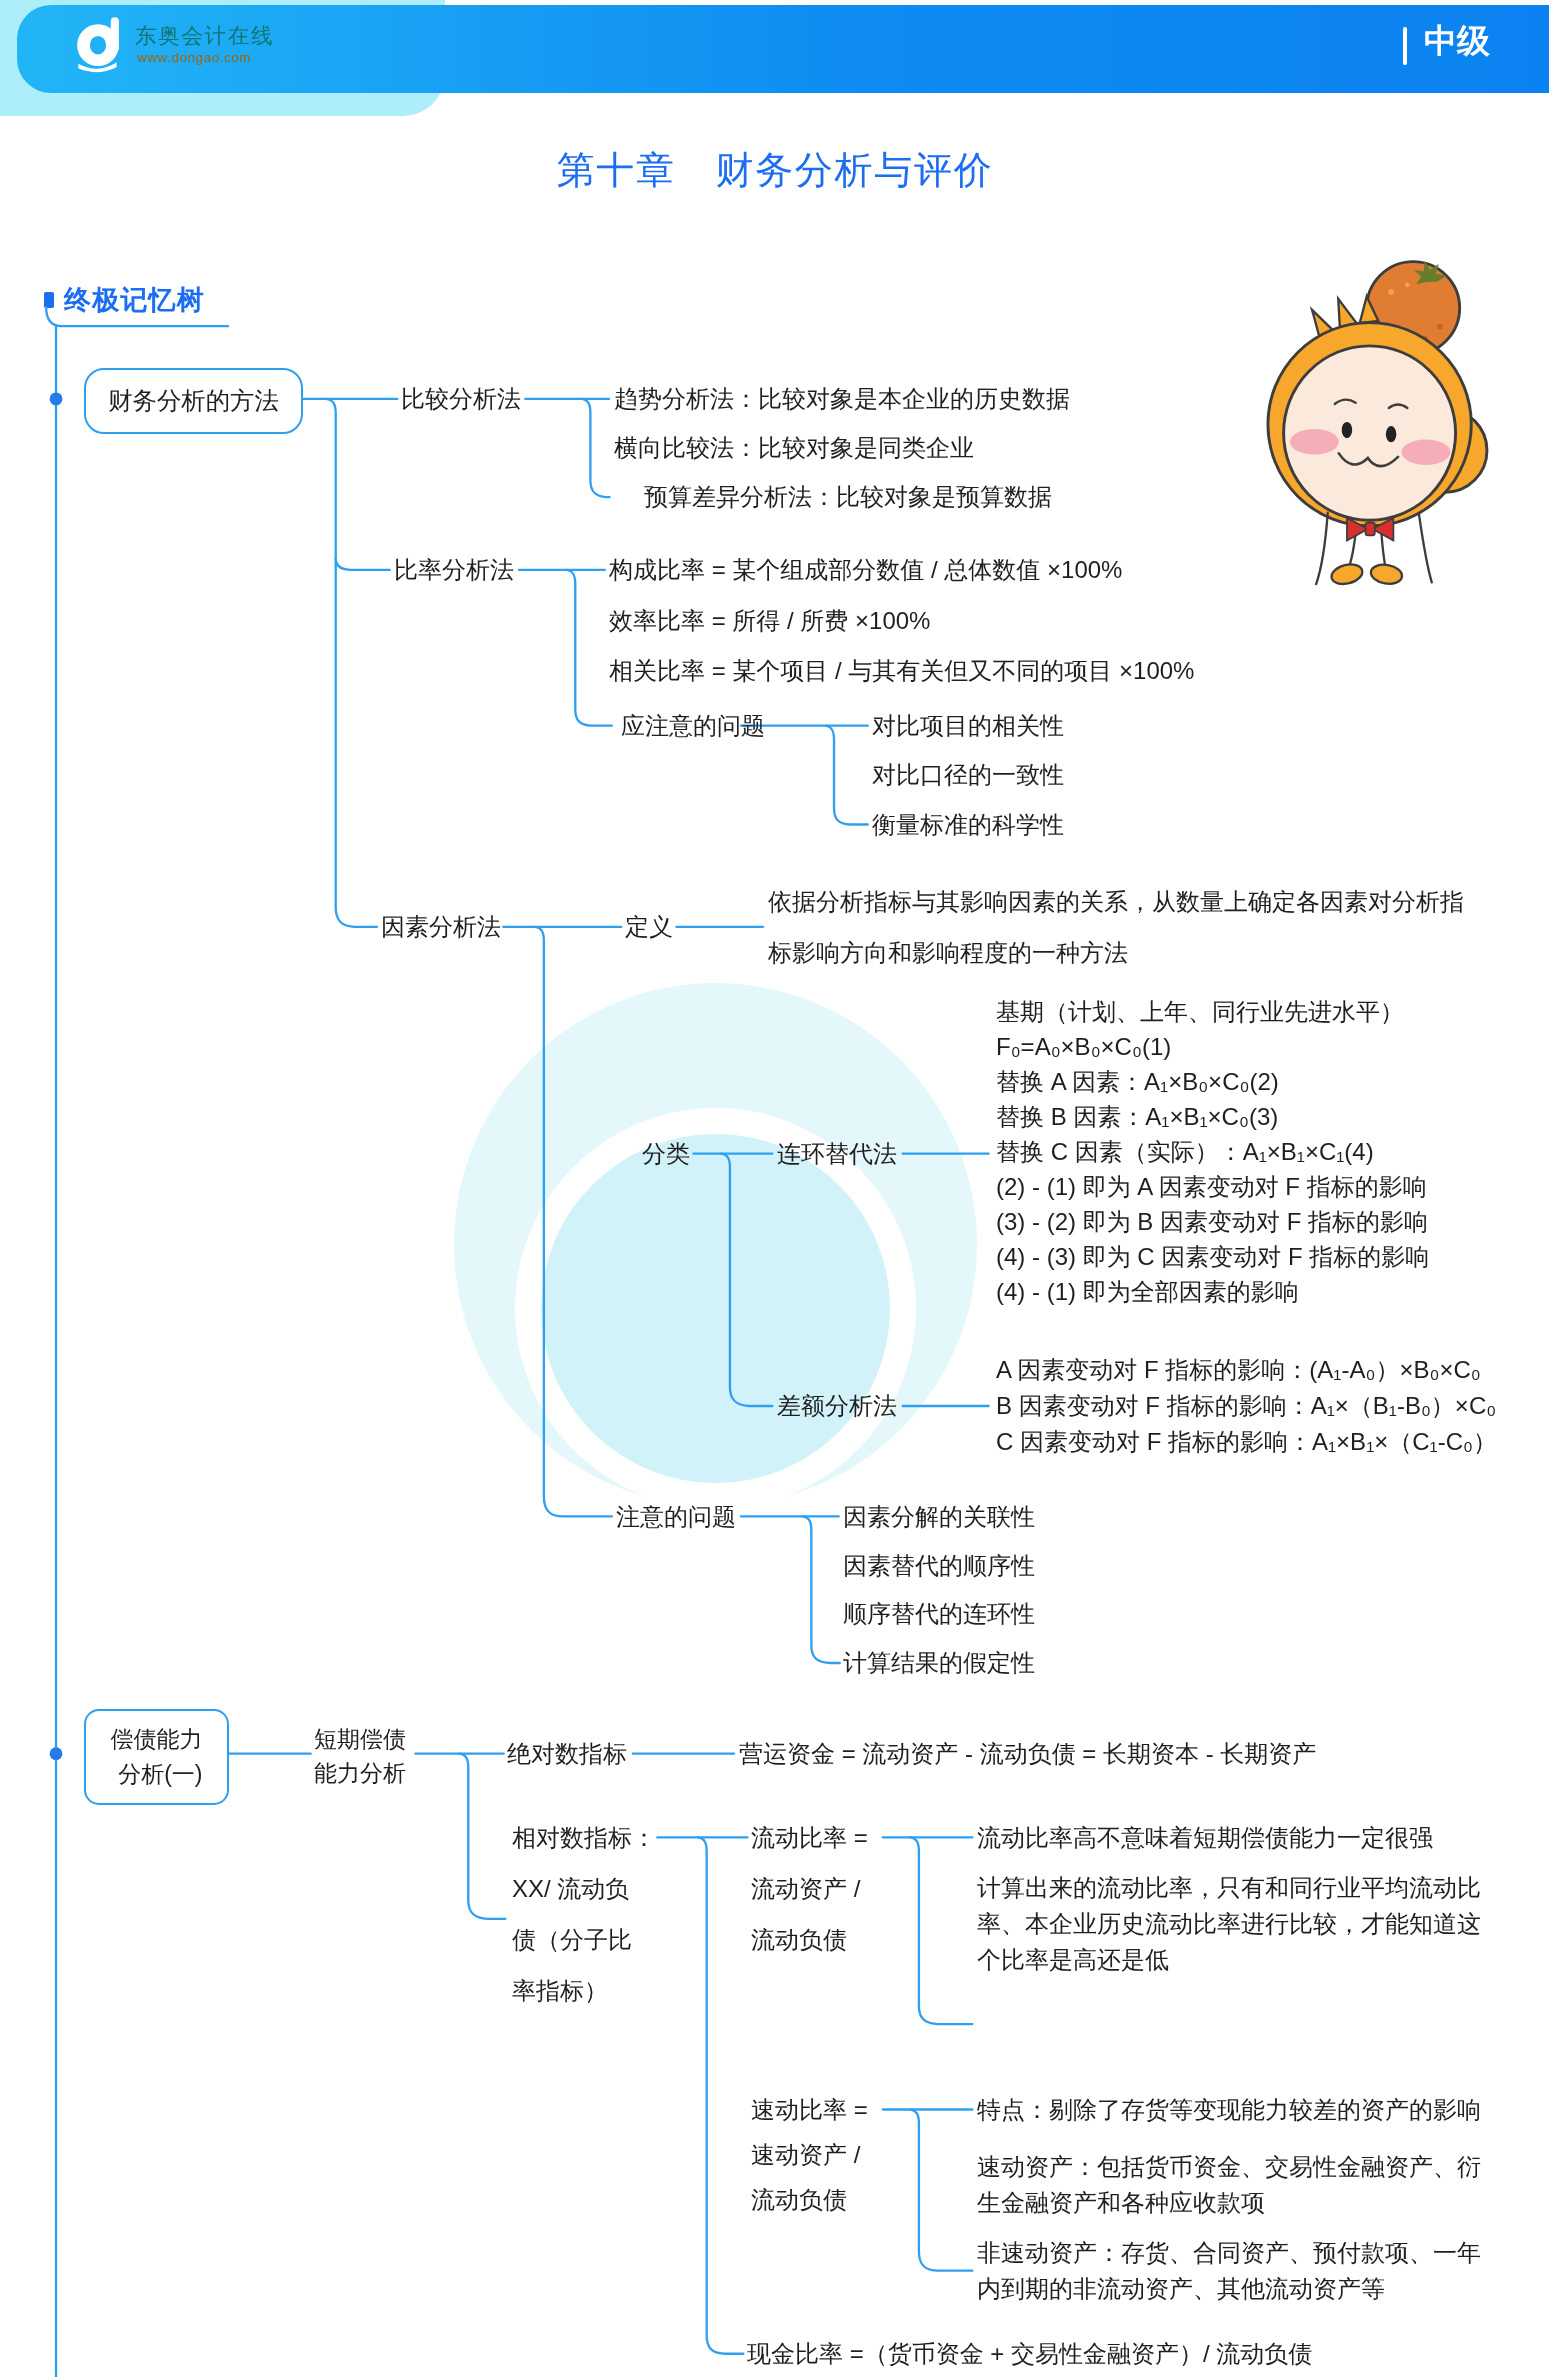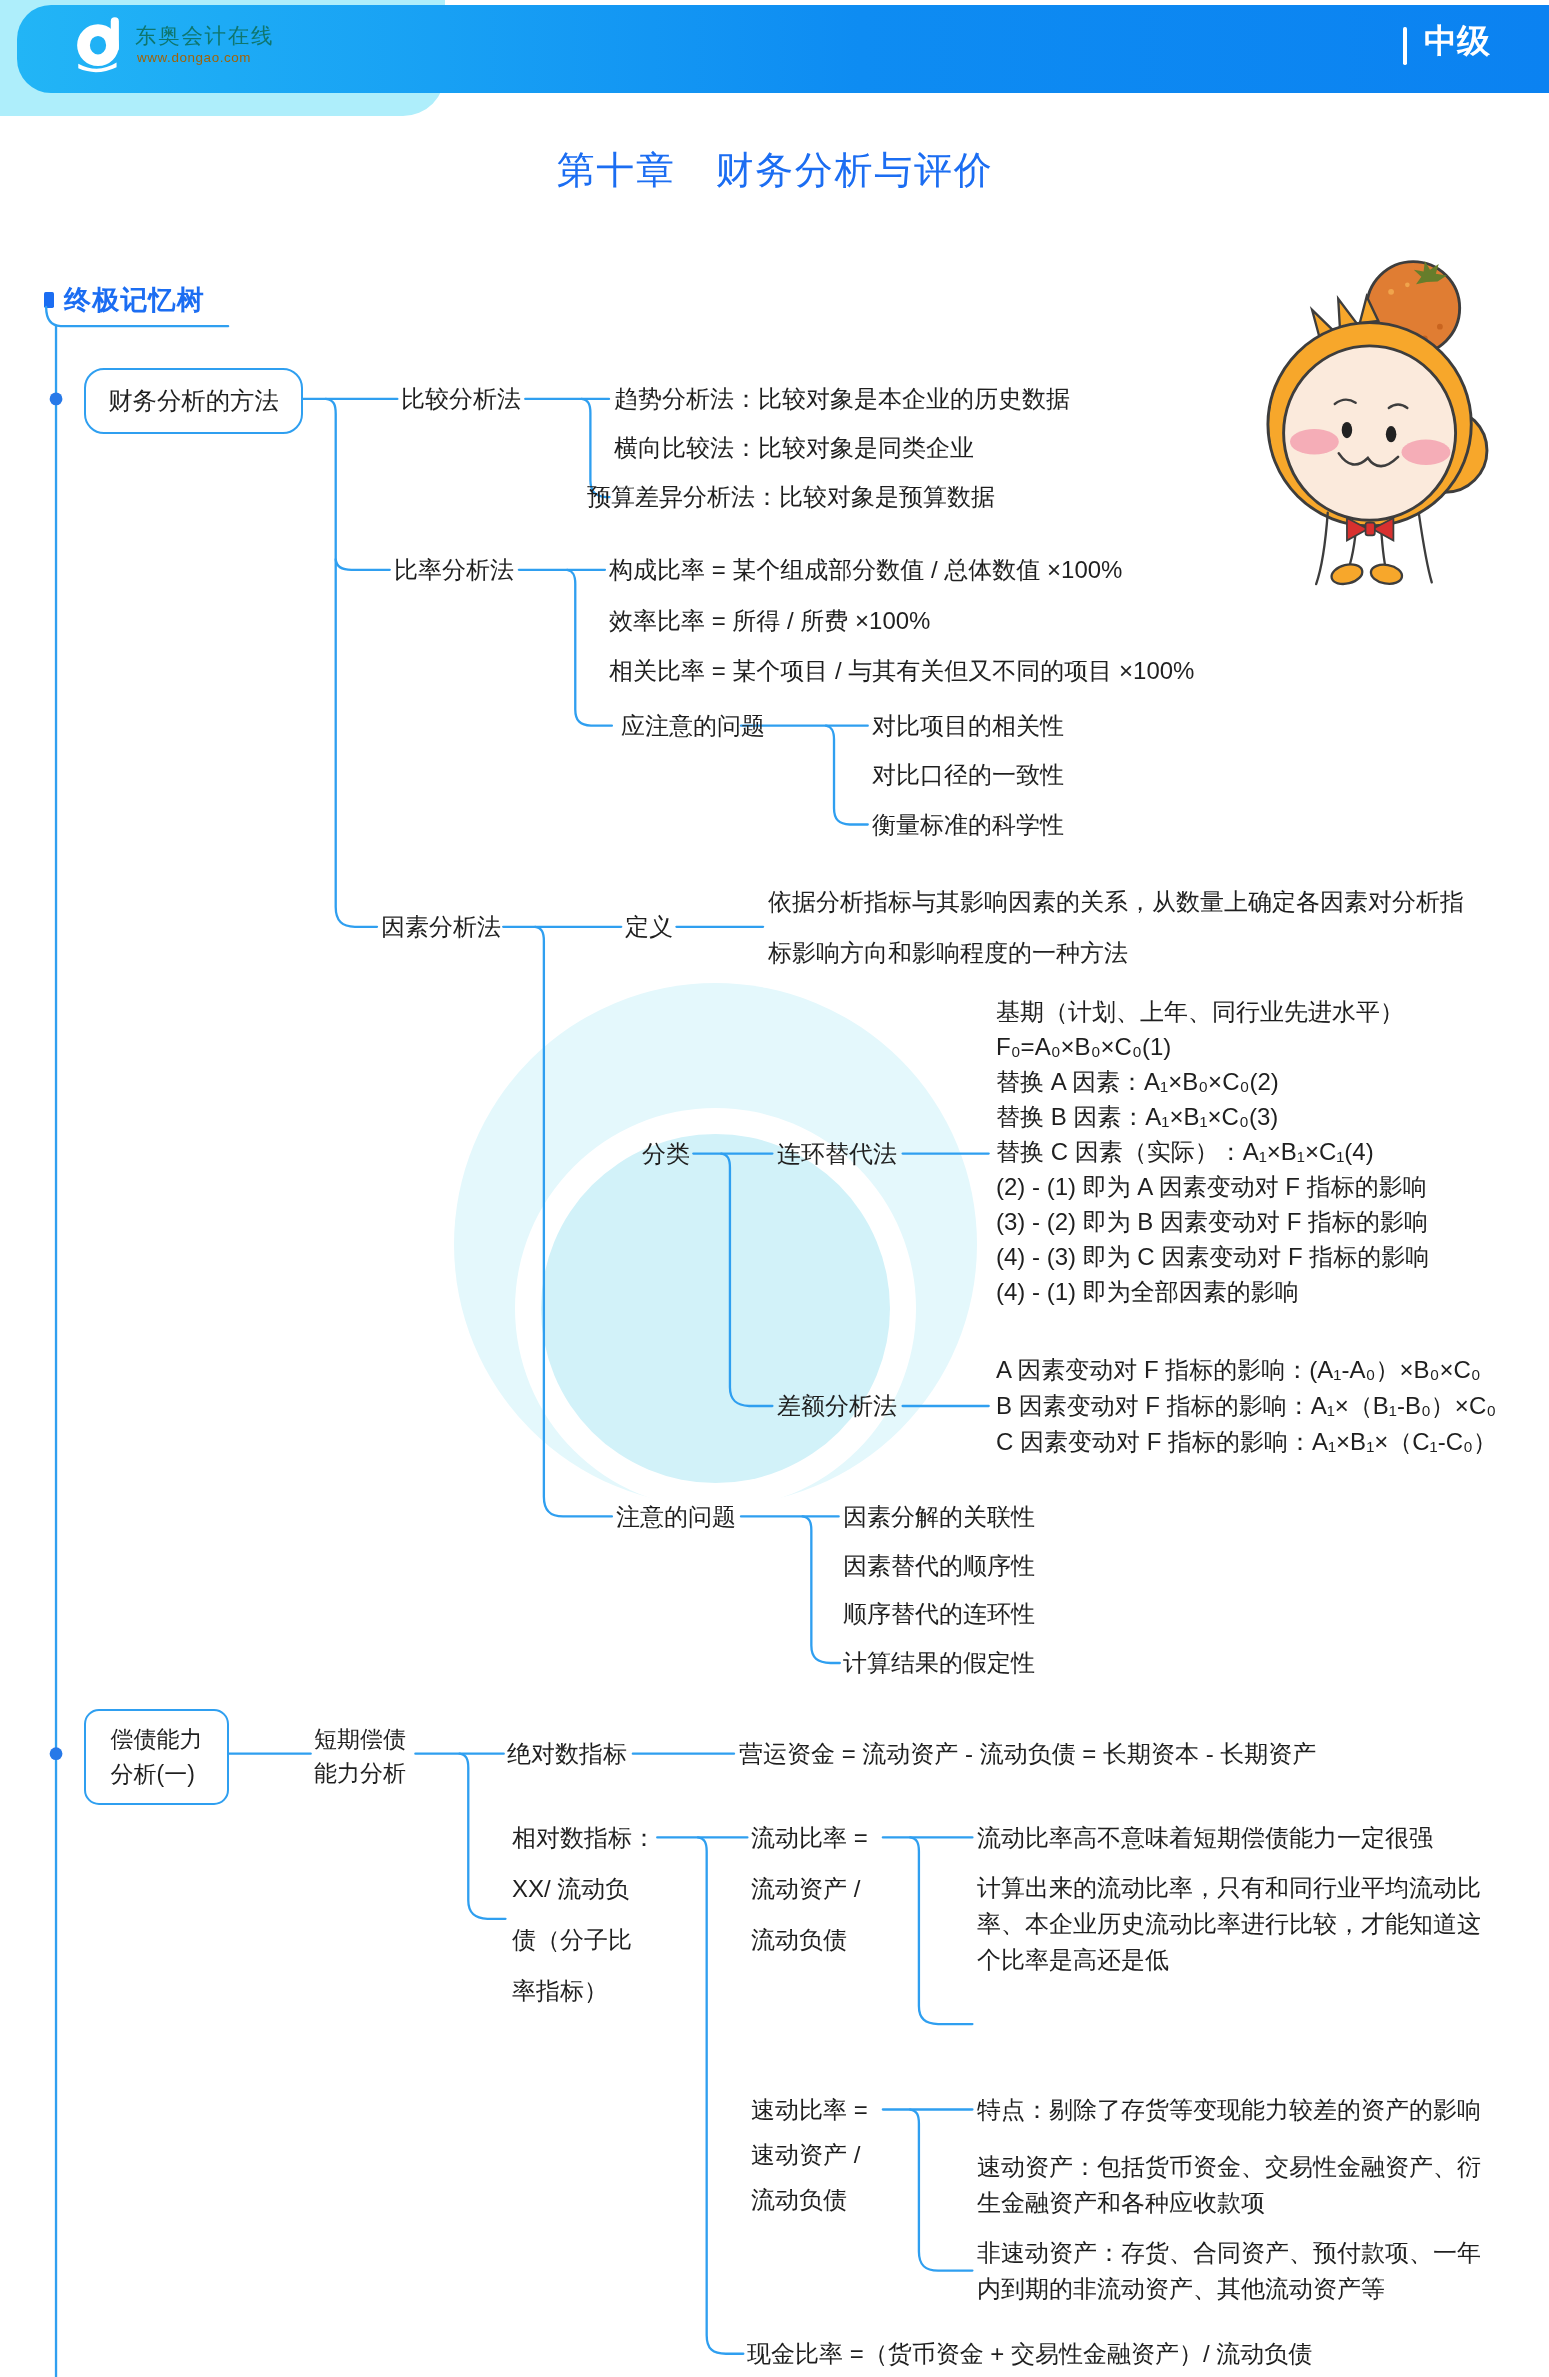--- a/index.html
+++ b/index.html
@@ -32,21 +32,21 @@
   .t{position:absolute;white-space:nowrap;font-size:24px;line-height:36px;color:#1f1f1f;font-weight:500;}
   .ml div{white-space:nowrap;}
   .lh88 div{line-height:51px;}
   .lh78 div{line-height:45px;}
   .lh62 div{line-height:36px;}
   .lh58 div{line-height:34px;font-size:23px;}
 
   .box{position:absolute;border:2.3px solid #2f9ff0;border-radius:15px;background:#fff;
        display:flex;align-items:center;justify-content:center;color:#1f1f1f;}
   .box1{left:84px;top:368px;width:215px;height:62px;font-size:24.4px;border-radius:20px;}
-  .box2{left:84px;top:1709px;width:141px;height:92px;font-size:23px;text-align:left;}
+  .box2{left:84px;top:1709px;width:141px;height:92px;font-size:23px;text-align:right;}
   .box2 .inner div{line-height:35px;white-space:nowrap;}
 
   .frow{display:flex;justify-content:flex-start;height:35px;line-height:35px;white-space:nowrap;}
   .frow .num{text-align:right;}
 
   svg.links{position:absolute;left:0;top:0;}
   .mascot{position:absolute;left:1233px;top:250px;width:279px;height:337px;}
 </style>
 </head>
 <body>
@@ -150,21 +150,21 @@
     <rect x="228" y="469" width="16" height="22" rx="4" fill="#D8302F" stroke="#3d3d3d" stroke-width="3"></rect>
   </svg>
 
   <div class="box box1">
     <span>财务分析的方法</span>
   </div>
 
   <div class="t" style="left:401px;top:381px">比较分析法</div>
   <div class="t" style="left:614px;top:381px">趋势分析法：比较对象是本企业的历史数据</div>
   <div class="t" style="left:614px;top:430px">横向比较法：比较对象是同类企业</div>
-  <div class="t" style="left:587px;top:479px">预算差异分析法：比较对象是预算数据</div>
+  <div class="t" style="left:644px;top:479px">预算差异分析法：比较对象是预算数据</div>
 
   <div class="t" style="left:394px;top:552px">比率分析法</div>
   <div class="t" style="left:609px;top:552px">构成比率 = 某个组成部分数值 / 总体数值 ×100%</div>
   <div class="t" style="left:609px;top:603px">效率比率 = 所得 / 所费 ×100%</div>
   <div class="t" style="left:609px;top:653px">相关比率 = 某个项目 / 与其有关但又不同的项目 ×100%</div>
 
   <div class="t" style="left:621px;top:708px">应注意的问题</div>
   <div class="t" style="left:872px;top:708px">对比项目的相关性</div>
   <div class="t" style="left:872px;top:757px">对比口径的一致性</div>
   <div class="t" style="left:872px;top:807px">衡量标准的科学性</div>

